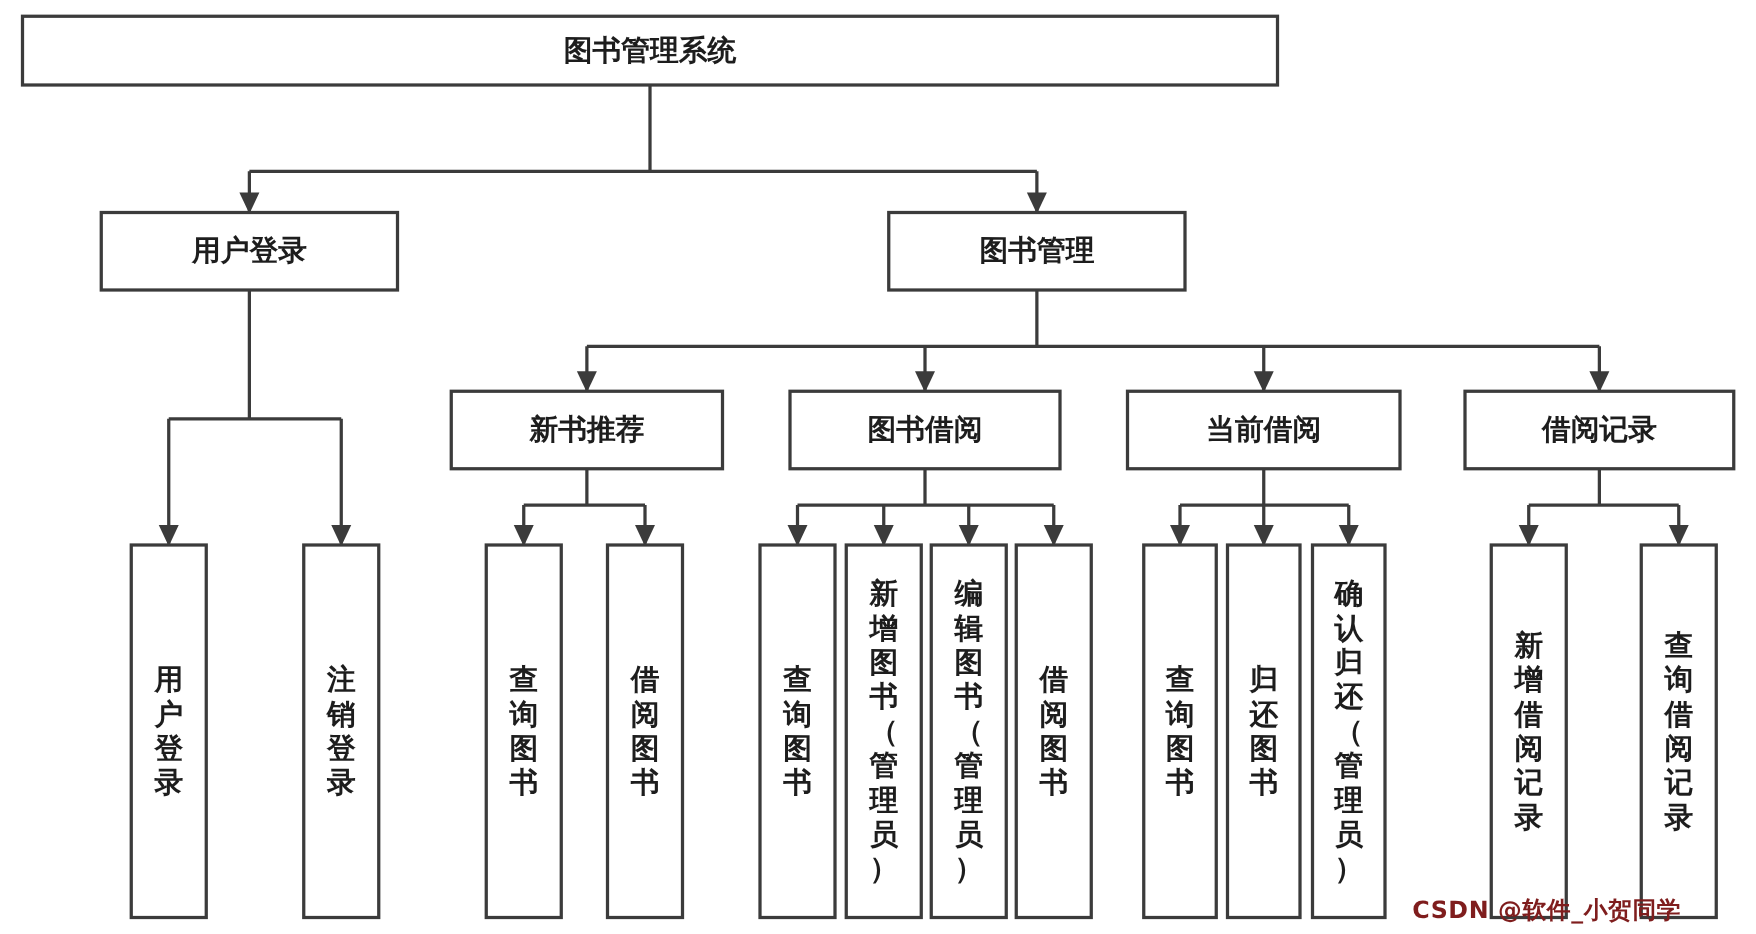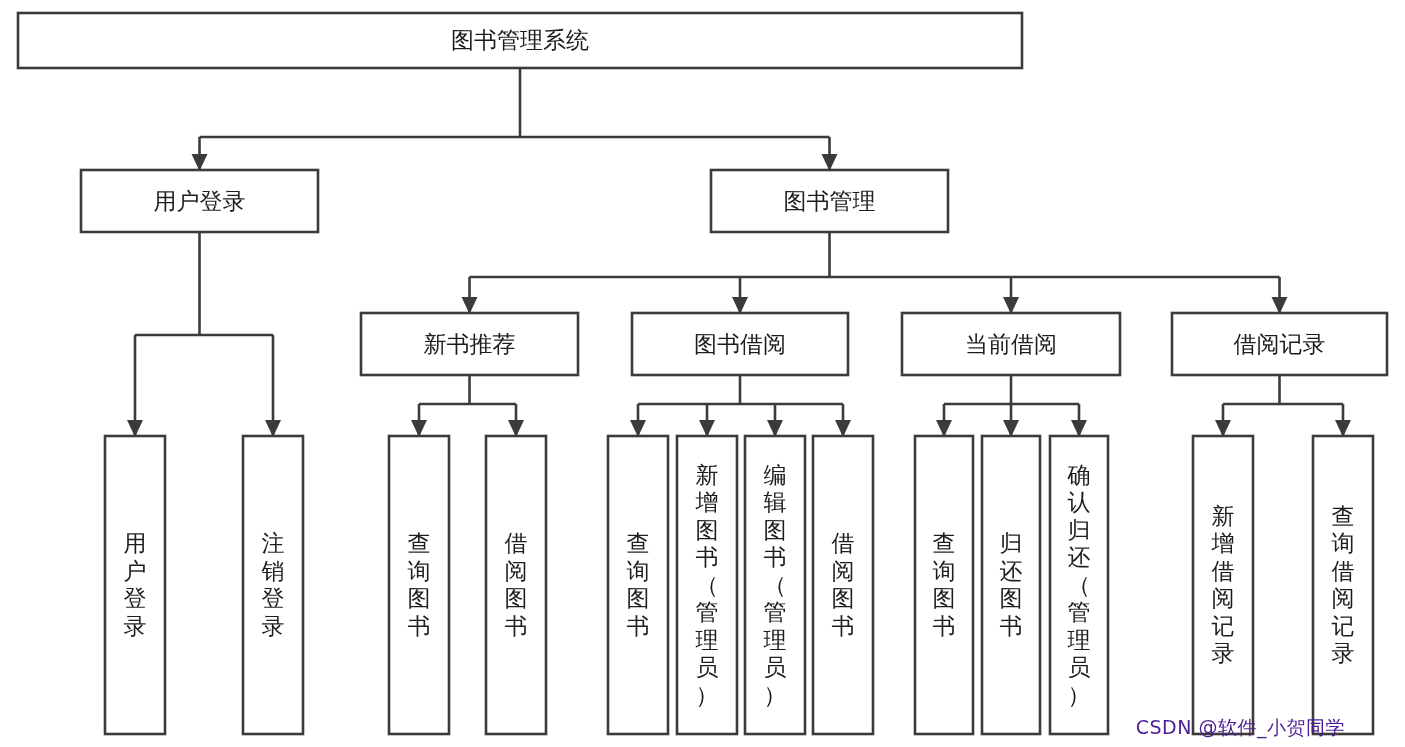--- a/index.html
+++ b/index.html
@@ -13,20 +13,21 @@
     position: relative;
     font-family: "DejaVu Sans", "Liberation Sans", sans-serif;
     overflow: hidden;
   }
   #chart-root {
     position: absolute;
     left: 0;
     top: 0;
     width: 1359px;
     height: 747px;
+    font-weight: bold;
   }
   .node-box {
     fill: #ffffff;
     stroke: #3b3b3b;
     stroke-width: 2.6;
   }
   .connector {
     stroke: #3b3b3b;
     stroke-width: 2.6;
     fill: none;
@@ -48,21 +49,21 @@
     fill: #1d1d1d;
     font-size: 23px;
     text-anchor: middle;
   }
   .watermark-text {
     position: absolute;
     right: 14px;
     bottom: 6px;
     font-family: "DejaVu Sans", "Liberation Sans", sans-serif;
     font-size: 19px;
-    color: #4c1d95;
+    color: #7f1d1d;
     letter-spacing: 0.5px;
     white-space: nowrap;
     pointer-events: none;
   }
 </style>
 </head>
 <body>
 
 <div id="chart-root">
   <svg id="diagram-svg" width="1405" height="747" viewBox="0 0 1405 747" xmlns="http://www.w3.org/2000/svg">

